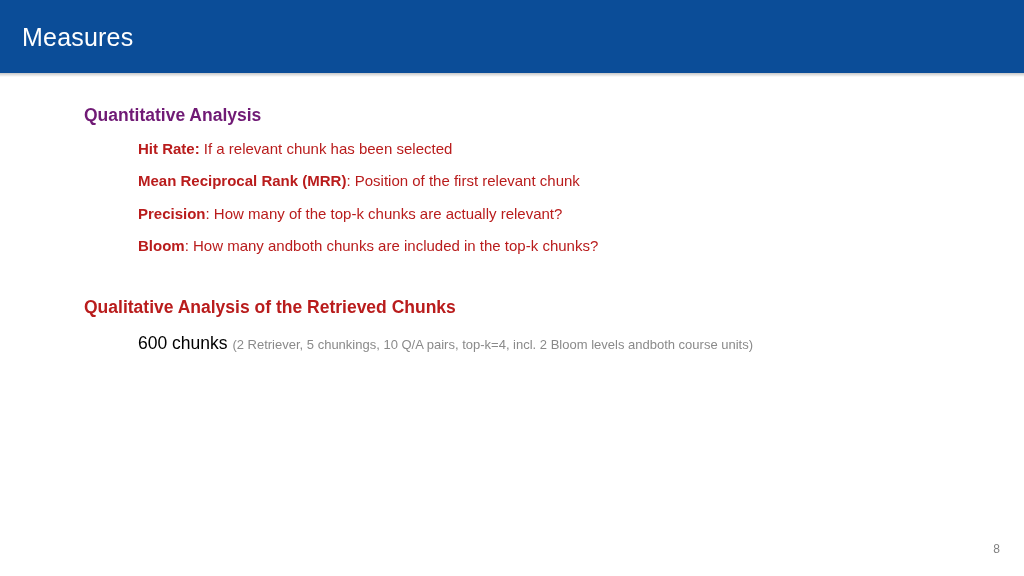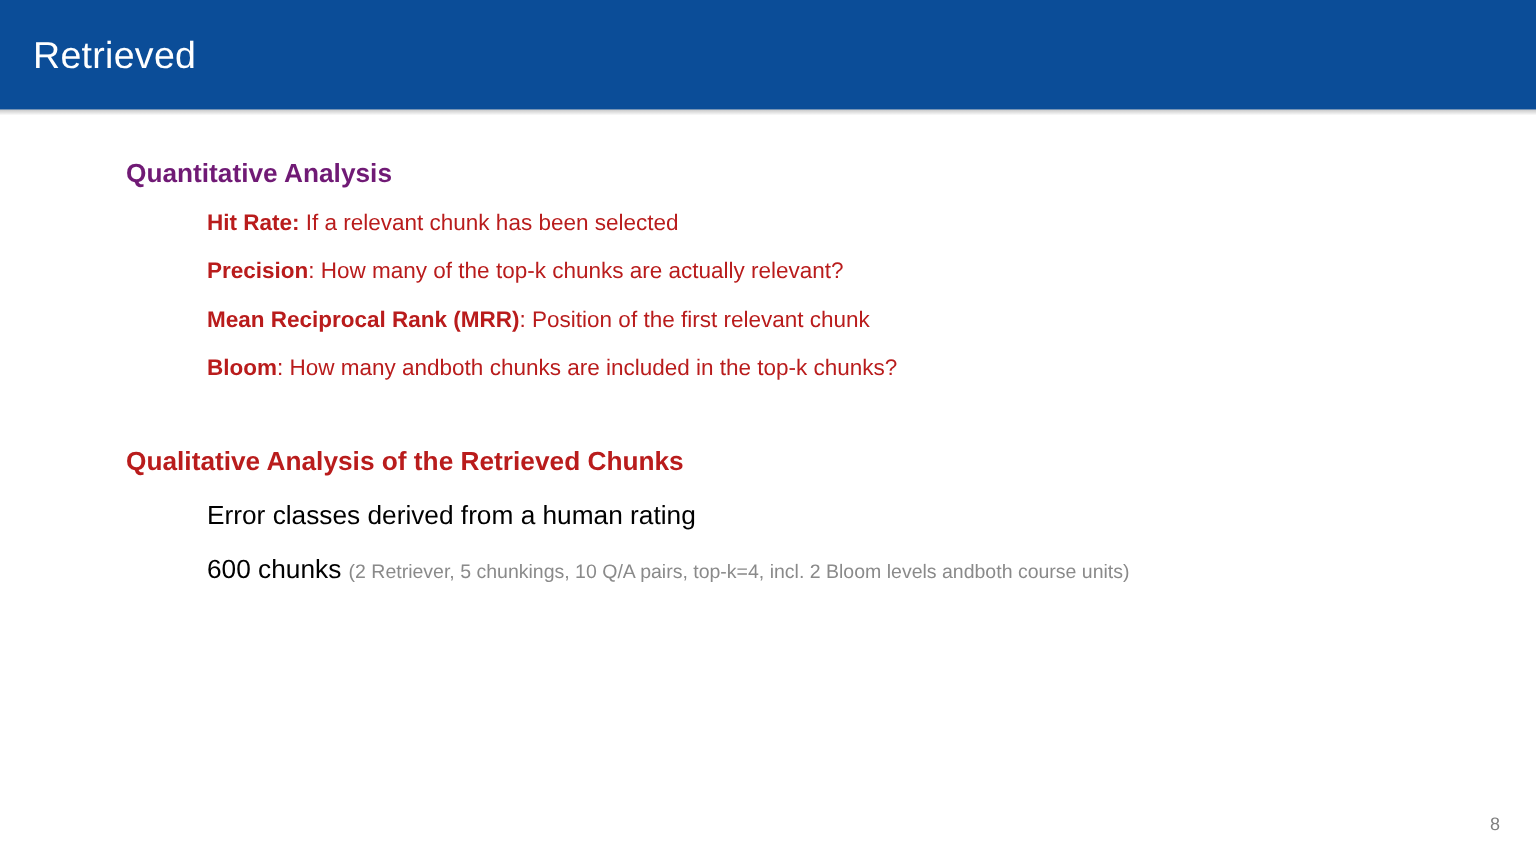--- a/index.html
+++ b/index.html
@@ -103,47 +103,46 @@
     color: #808080;
   }
 </style>
 </head>
 <body>
 
 <div class="slide">
 
   <div class="title-bar"></div>
   <div class="title-bar-shadow"></div>
-  <div class="slide-title">Retrieved</div>
+  <div class="slide-title">Measures</div>
 
   <div class="body">
 
     <div class="heading">Quantitative Analysis</div>
 
     <div class="bullet">
       <span class="lbl">Hit Rate:</span><span> If a relevant chunk has been selected</span>
     </div>
 
     <div class="bullet">
-      <span class="lbl">Precision</span><span>: How many of the top-k chunks are actually relevant?</span>
+      <span class="lbl">Mean Reciprocal Rank (MRR)</span><span>: Position of the first relevant chunk</span>
     </div>
 
     <div class="bullet">
-      <span class="lbl">Mean Reciprocal Rank (MRR)</span><span>: Position of the first relevant chunk</span>
+      <span class="lbl">Precision</span><span>: How many of the top-k chunks are actually relevant?</span>
     </div>
 
     <div class="bullet">
       <span class="lbl">Bloom</span><span>: How many andboth chunks are included in the top-k chunks?</span>
     </div>
 
     <div class="gap"></div>
 
     <div class="heading2">Qualitative Analysis of the Retrieved Chunks</div>
 
-    <div class="plain">Error classes derived from a human rating</div>
 
     <div class="count-line">
       <span>600 chunks</span>
       <span class="note">(2 Retriever, 5 chunkings, 10 Q/A pairs, top-k=4, incl. 2 Bloom levels andboth course units)</span>
     </div>
 
   </div>
 
   <div class="page-number">8</div>
 

